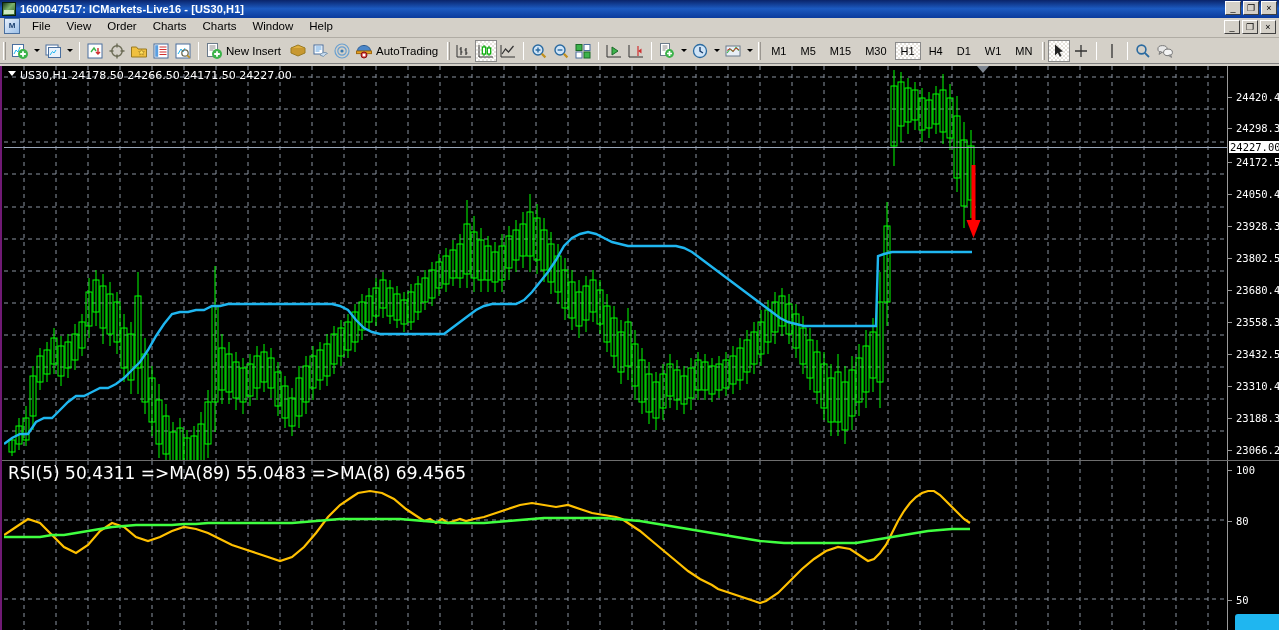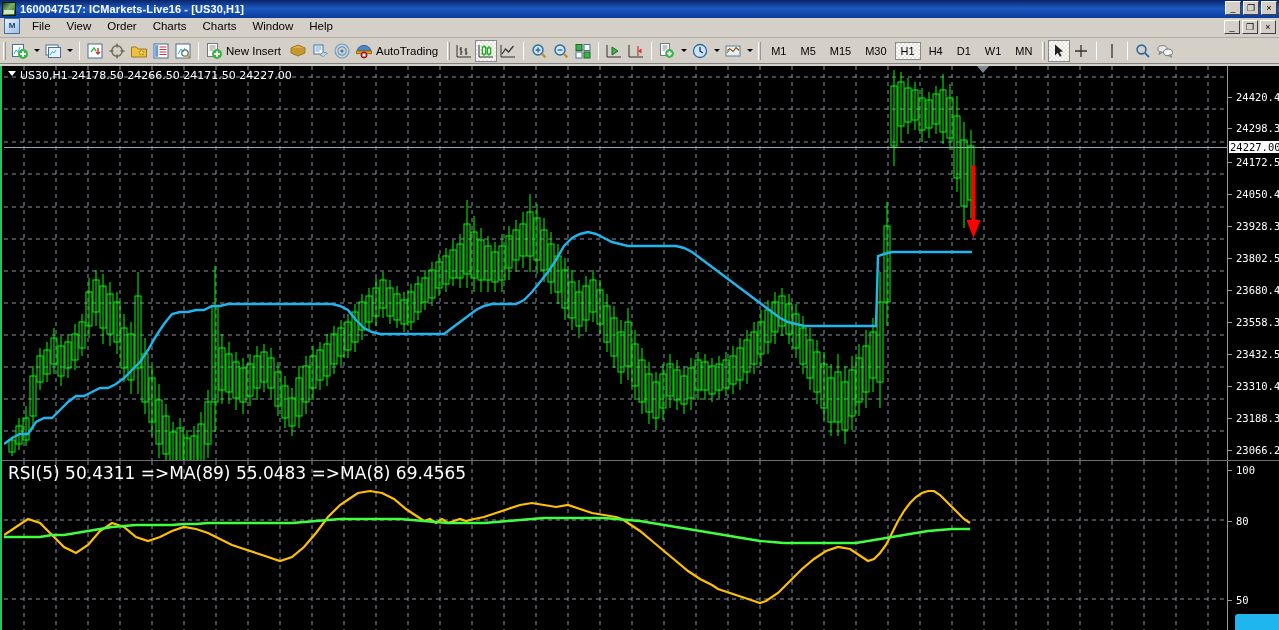--- a/index.html
+++ b/index.html
@@ -107,21 +107,21 @@
   }
 
   
   .workspace {
     position: absolute; left: 0; top: 66px;
     width: 1279px; height: 564px;
     background: #000;
   }
   .chart-frame {
     position: absolute; inset: 0;
-    border-left: 2px solid #22c55e;
+    border-left: 2px solid #701a75;
     background: #000;
   }
   .price-pane { position: absolute; left: 0; top: 0; width: 1279px; height: 394px; }
   .rsi-pane   { position: absolute; left: 0; top: 394px; width: 1279px; height: 170px;
                 border-top: 1px solid #6e6e6e; }
 
   .plot { position: absolute; left: 2px; top: 0; width: 1223px; height: 100%; overflow: hidden; }
   .axis {
     position: absolute; right: 0; top: 0; width: 54px; height: 100%;
     border-left: 1px solid #9a9a9a; background: #000;

